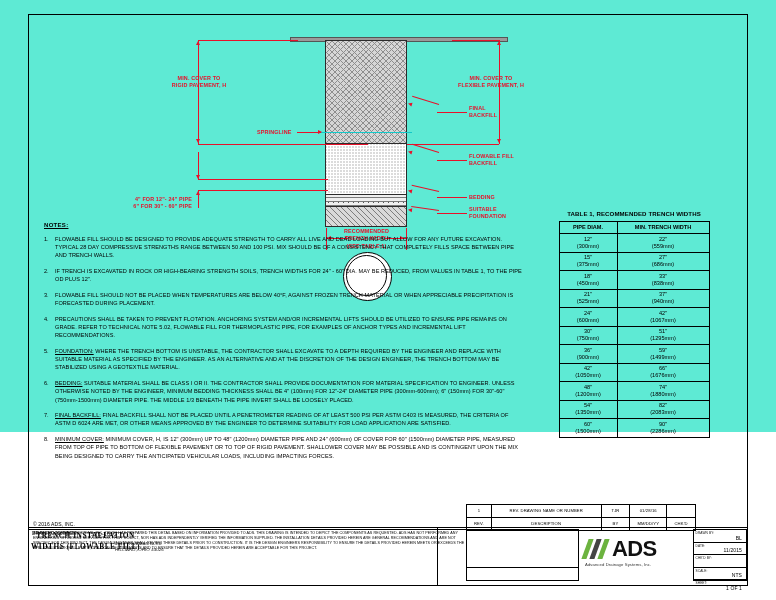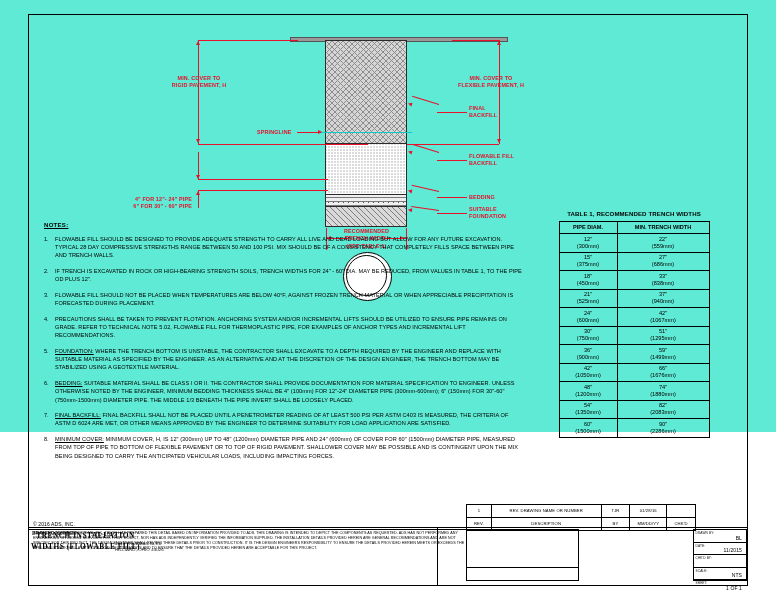--- a/index.html
+++ b/index.html
@@ -371,20 +371,29 @@
     <div class="tb-title-box"></div>
     <div class="tb-title">
       <div>TRENCH INSTALLATION</div>
       <div>WIDTHS (FLOWABLE FILL)</div>
     </div>
 
     <div class="tb-dwg-row"></div>
     <div class="tb-dwg-lbl">DRAWING NUMBER:</div>
     <div class="tb-dwg-val">STD-101G</div>
 
+    <div class="logo-box">
+      <div class="logo-slashes">
+        <div class="logo-slash" style="left:0px;background:#6cb33f;"></div>
+        <div class="logo-slash" style="left:8px;background:#444;"></div>
+        <div class="logo-slash" style="left:16px;background:#6cb33f;"></div>
+      </div>
+      <div class="logo-ads">ADS</div>
+      <div class="logo-sub">Advanced Drainage Systems, Inc.</div>
+    </div>
     <div class="addr">
       <div>4640 TRUEMAN BLVD</div>
       <div>HILLIARD, OHIO 43026</div>
     </div>
 
     <div class="tb-right">
       <div class="tbr-row">
         <span class="tbr-lbl">DRAWN BY:</span>
         <span class="tbr-val">BL</span>
       </div>

